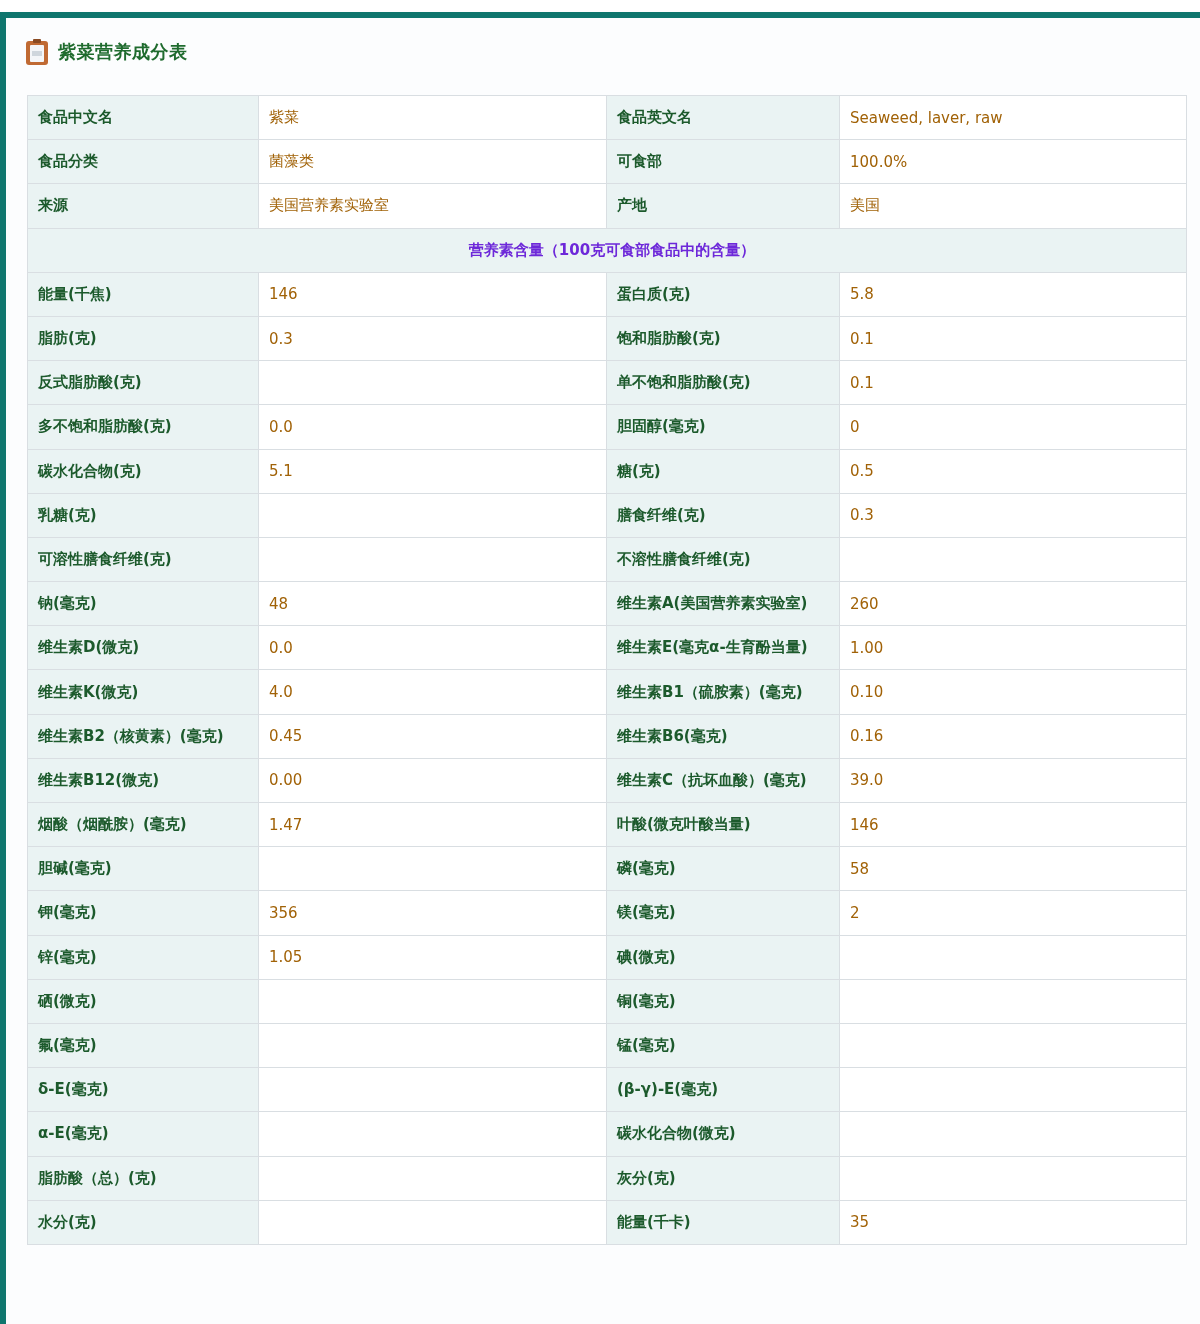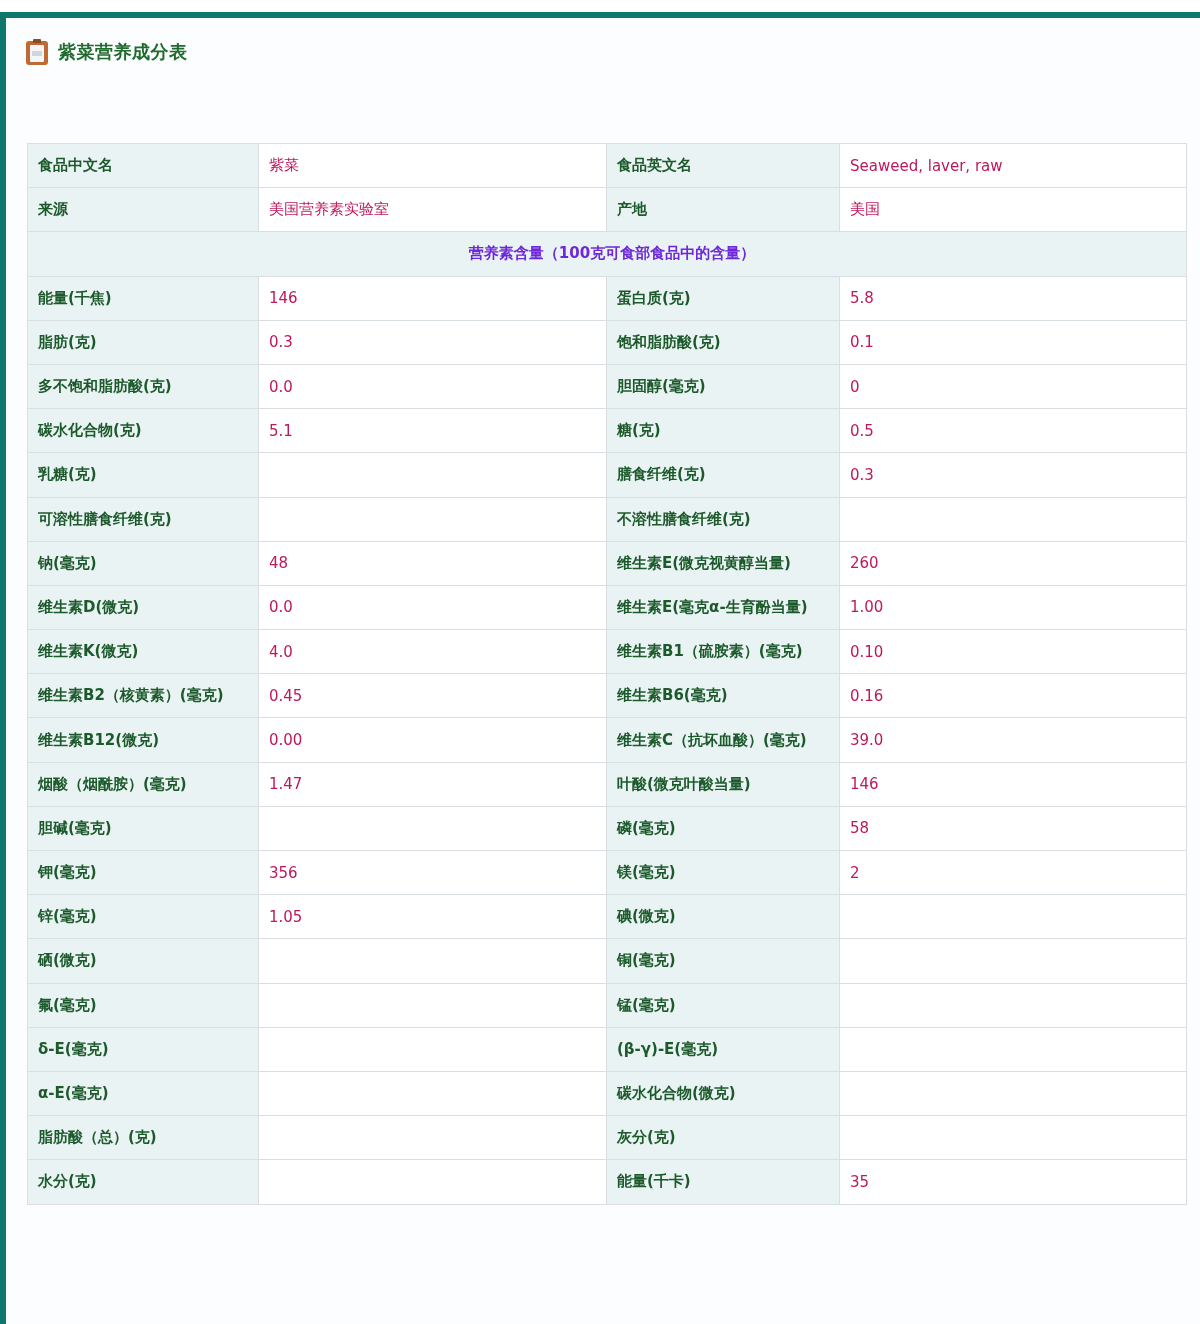--- a/index.html
+++ b/index.html
@@ -58,39 +58,38 @@
       color: #1f6b2e;
       letter-spacing: 0.5px;
     }
     table.nut {
       position: absolute;
       left: 21px; top: 77px;
       width: 1159px;
       border-collapse: collapse;
       table-layout: fixed;
       font-size: 15px;
-      margin-top: 48px;
     }
     table.nut td {
       border: 1px solid #d9dee2;
       height: 43.2px;
       padding: 0 0 0 10px;
       vertical-align: middle;
       white-space: nowrap;
       overflow: hidden;
     }
     td.lbl {
       background: #eaf3f3;
       color: #1c5a2c;
       font-weight: bold;
       font-size: 15px;
     }
     td.val {
       background: #ffffff;
-      color: #be185d;
+      color: #a16207;
       font-size: 15px;
     }
     td.section {
       background: #eaf3f3;
       color: #6d28d9;
       font-weight: bold;
       text-align: center;
       padding: 0;
     }
     col.c1 { width: 231px; }
@@ -119,20 +118,26 @@
         <col class="c4">
       </colgroup>
     <tbody id="tbody">
         <tr>
           <td class="lbl">食品中文名</td>
           <td class="val">紫菜</td>
           <td class="lbl">食品英文名</td>
           <td class="val">Seaweed, laver, raw</td>
         </tr>
         <tr>
+          <td class="lbl">食品分类</td>
+          <td class="val">菌藻类</td>
+          <td class="lbl">可食部</td>
+          <td class="val">100.0%</td>
+        </tr>
+        <tr>
           <td class="lbl">来源</td>
           <td class="val">美国营养素实验室</td>
           <td class="lbl">产地</td>
           <td class="val">美国</td>
         </tr>
         <tr>
           <td colspan="4" class="section">营养素含量（100克可食部食品中的含量）</td>
         </tr>
         <tr>
           <td class="lbl">能量(千焦)</td>
@@ -140,20 +145,26 @@
           <td class="lbl">蛋白质(克)</td>
           <td class="val">5.8</td>
         </tr>
         <tr>
           <td class="lbl">脂肪(克)</td>
           <td class="val">0.3</td>
           <td class="lbl">饱和脂肪酸(克)</td>
           <td class="val">0.1</td>
         </tr>
         <tr>
+          <td class="lbl">反式脂肪酸(克)</td>
+          <td class="val"></td>
+          <td class="lbl">单不饱和脂肪酸(克)</td>
+          <td class="val">0.1</td>
+        </tr>
+        <tr>
           <td class="lbl">多不饱和脂肪酸(克)</td>
           <td class="val">0.0</td>
           <td class="lbl">胆固醇(毫克)</td>
           <td class="val">0</td>
         </tr>
         <tr>
           <td class="lbl">碳水化合物(克)</td>
           <td class="val">5.1</td>
           <td class="lbl">糖(克)</td>
           <td class="val">0.5</td>
@@ -166,21 +177,21 @@
         </tr>
         <tr>
           <td class="lbl">可溶性膳食纤维(克)</td>
           <td class="val"></td>
           <td class="lbl">不溶性膳食纤维(克)</td>
           <td class="val"></td>
         </tr>
         <tr>
           <td class="lbl">钠(毫克)</td>
           <td class="val">48</td>
-          <td class="lbl">维生素E(微克视黄醇当量)</td>
+          <td class="lbl">维生素A(美国营养素实验室)</td>
           <td class="val">260</td>
         </tr>
         <tr>
           <td class="lbl">维生素D(微克)</td>
           <td class="val">0.0</td>
           <td class="lbl">维生素E(毫克α-生育酚当量)</td>
           <td class="val">1.00</td>
         </tr>
         <tr>
           <td class="lbl">维生素K(微克)</td>

